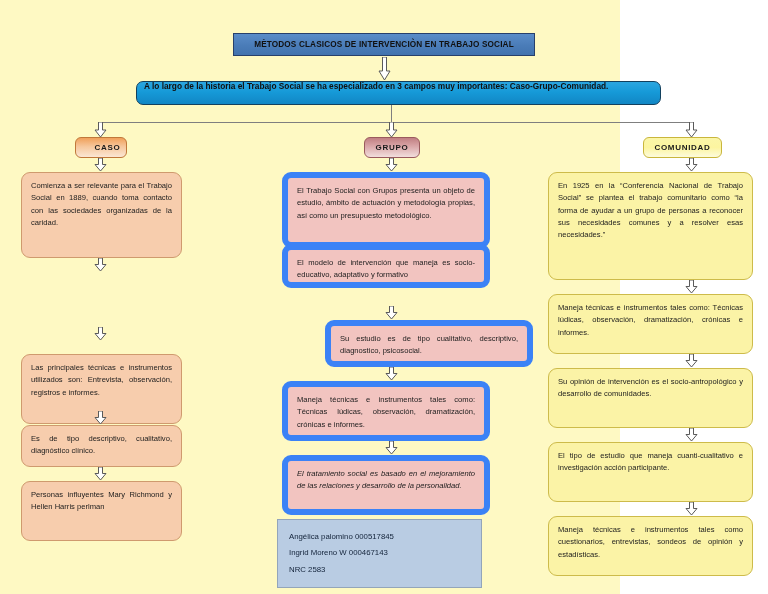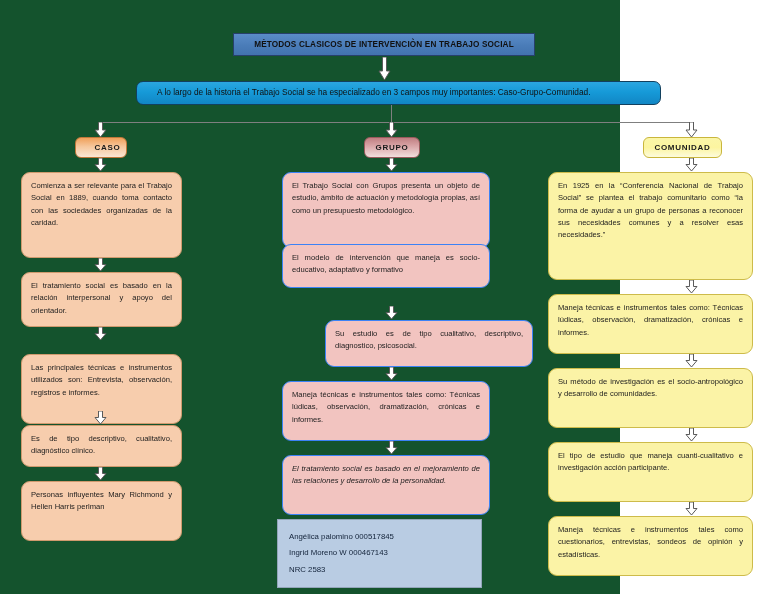--- a/index.html
+++ b/index.html
@@ -10,21 +10,21 @@
   body {
     width: 768px;
     height: 594px;
     font-family: "Liberation Sans", sans-serif;
     overflow: hidden;
   }
   .canvas {
     position: relative;
     width: 620px;
     height: 594px;
-    background: #14532d;
+    background: #fef9c3;
   }
 
   
   .vline {
     position: absolute;
     width: 1px;
     background: #7f7f7f;
   }
   .hline {
     position: absolute;
@@ -55,24 +55,24 @@
     line-height: 1.1;
   }
   .banner-box {
     position: absolute;
     box-sizing: border-box;
     background: linear-gradient(180deg, #2ba6e0 0%, #169ad8 45%, #1186c4 100%);
     border: 1px solid #12405e;
     border-radius: 7px;
     color: #101010;
     font-size: 8.3px;
-    font-weight: normal;
+    font-weight: bold;
     display: flex;
-    align-items: center;
-    padding-left: 20px;
+    align-items: flex-start;
+    padding-left: 7px;
     line-height: 1.1;
   }
 
   
   .pill {
     position: absolute;
     box-sizing: border-box;
     border-radius: 6px;
     font-size: 8px;
     font-weight: bold;
@@ -107,21 +107,21 @@
     color: #1c1c1c;
     padding: 7px 9px 6px 9px;
     overflow: hidden;
   }
   .node.caso {
     background: #f7cdad;
     border: 1px solid #cf9a6e;
   }
   .node.grupo {
     background: #f2c4c0;
-    border: 1px solid #3b82f6;
+    border: 6px solid #3b82f6;
   }
   .node.comunidad {
     background: #fbf3a6;
     border: 1px solid #cdbb4a;
   }
   .node p {
     margin: 0;
     text-align: justify;
     text-align-last: left;
   }
@@ -196,23 +196,20 @@
   <div class="node caso" style="left:21px; top:172px; width:161px; height:86px;">
     <p>Comienza a ser relevante para el Trabajo Social en 1889, cuando toma contacto con las sociedades organizadas de la caridad.</p>
   </div>
 
   <div class="barrow" style="left:94px; top:258px; height:14px;">
     <svg width="13" height="14" viewBox="0 0 13 14">
       <polygon points="4.5,0 8.5,0 8.5,6.5 12,6.5 6.5,13 1,6.5 4.5,6.5" fill="#ffffff" stroke="#5a5a5a" stroke-width="1"></polygon>
     </svg>
   </div>
 
-  <div class="node caso" style="left:21px; top:272px; width:161px; height:55px;">
-    <p>El tratamiento social es basado en la relación interpersonal y apoyo del orientador.</p>
-  </div>
 
   <div class="barrow" style="left:94px; top:327px; height:14px;">
     <svg width="13" height="14" viewBox="0 0 13 14">
       <polygon points="4.5,0 8.5,0 8.5,6.5 12,6.5 6.5,13 1,6.5 4.5,6.5" fill="#ffffff" stroke="#5a5a5a" stroke-width="1"></polygon>
     </svg>
   </div>
 
   <div class="node caso" style="left:21px; top:354px; width:161px; height:70px;">
     <p>Las principales técnicas e instrumentos utilizados son: Entrevista, observación, registros e informes.</p>
   </div>
@@ -313,21 +310,21 @@
     <p>Maneja técnicas e instrumentos tales como: Técnicas lúdicas, observación, dramatización, crónicas e informes.</p>
   </div>
 
   <div class="barrow" style="left:685px; top:354px; height:14px;">
     <svg width="13" height="14" viewBox="0 0 13 14">
       <polygon points="4.5,0 8.5,0 8.5,6.5 12,6.5 6.5,13 1,6.5 4.5,6.5" fill="#ffffff" stroke="#5a5a5a" stroke-width="1"></polygon>
     </svg>
   </div>
 
   <div class="node comunidad" style="left:548px; top:368px; width:205px; height:60px;">
-    <p>Su método de investigación es el socio-antropológico y desarrollo de comunidades.</p>
+    <p>Su opinión de intervención es el socio-antropológico y desarrollo de comunidades.</p>
   </div>
 
   <div class="barrow" style="left:685px; top:428px; height:14px;">
     <svg width="13" height="14" viewBox="0 0 13 14">
       <polygon points="4.5,0 8.5,0 8.5,6.5 12,6.5 6.5,13 1,6.5 4.5,6.5" fill="#ffffff" stroke="#5a5a5a" stroke-width="1"></polygon>
     </svg>
   </div>
 
   <div class="node comunidad" style="left:548px; top:442px; width:205px; height:60px;">
     <p>El tipo de estudio que maneja cuanti-cualitativo e investigación acción participante.</p>

